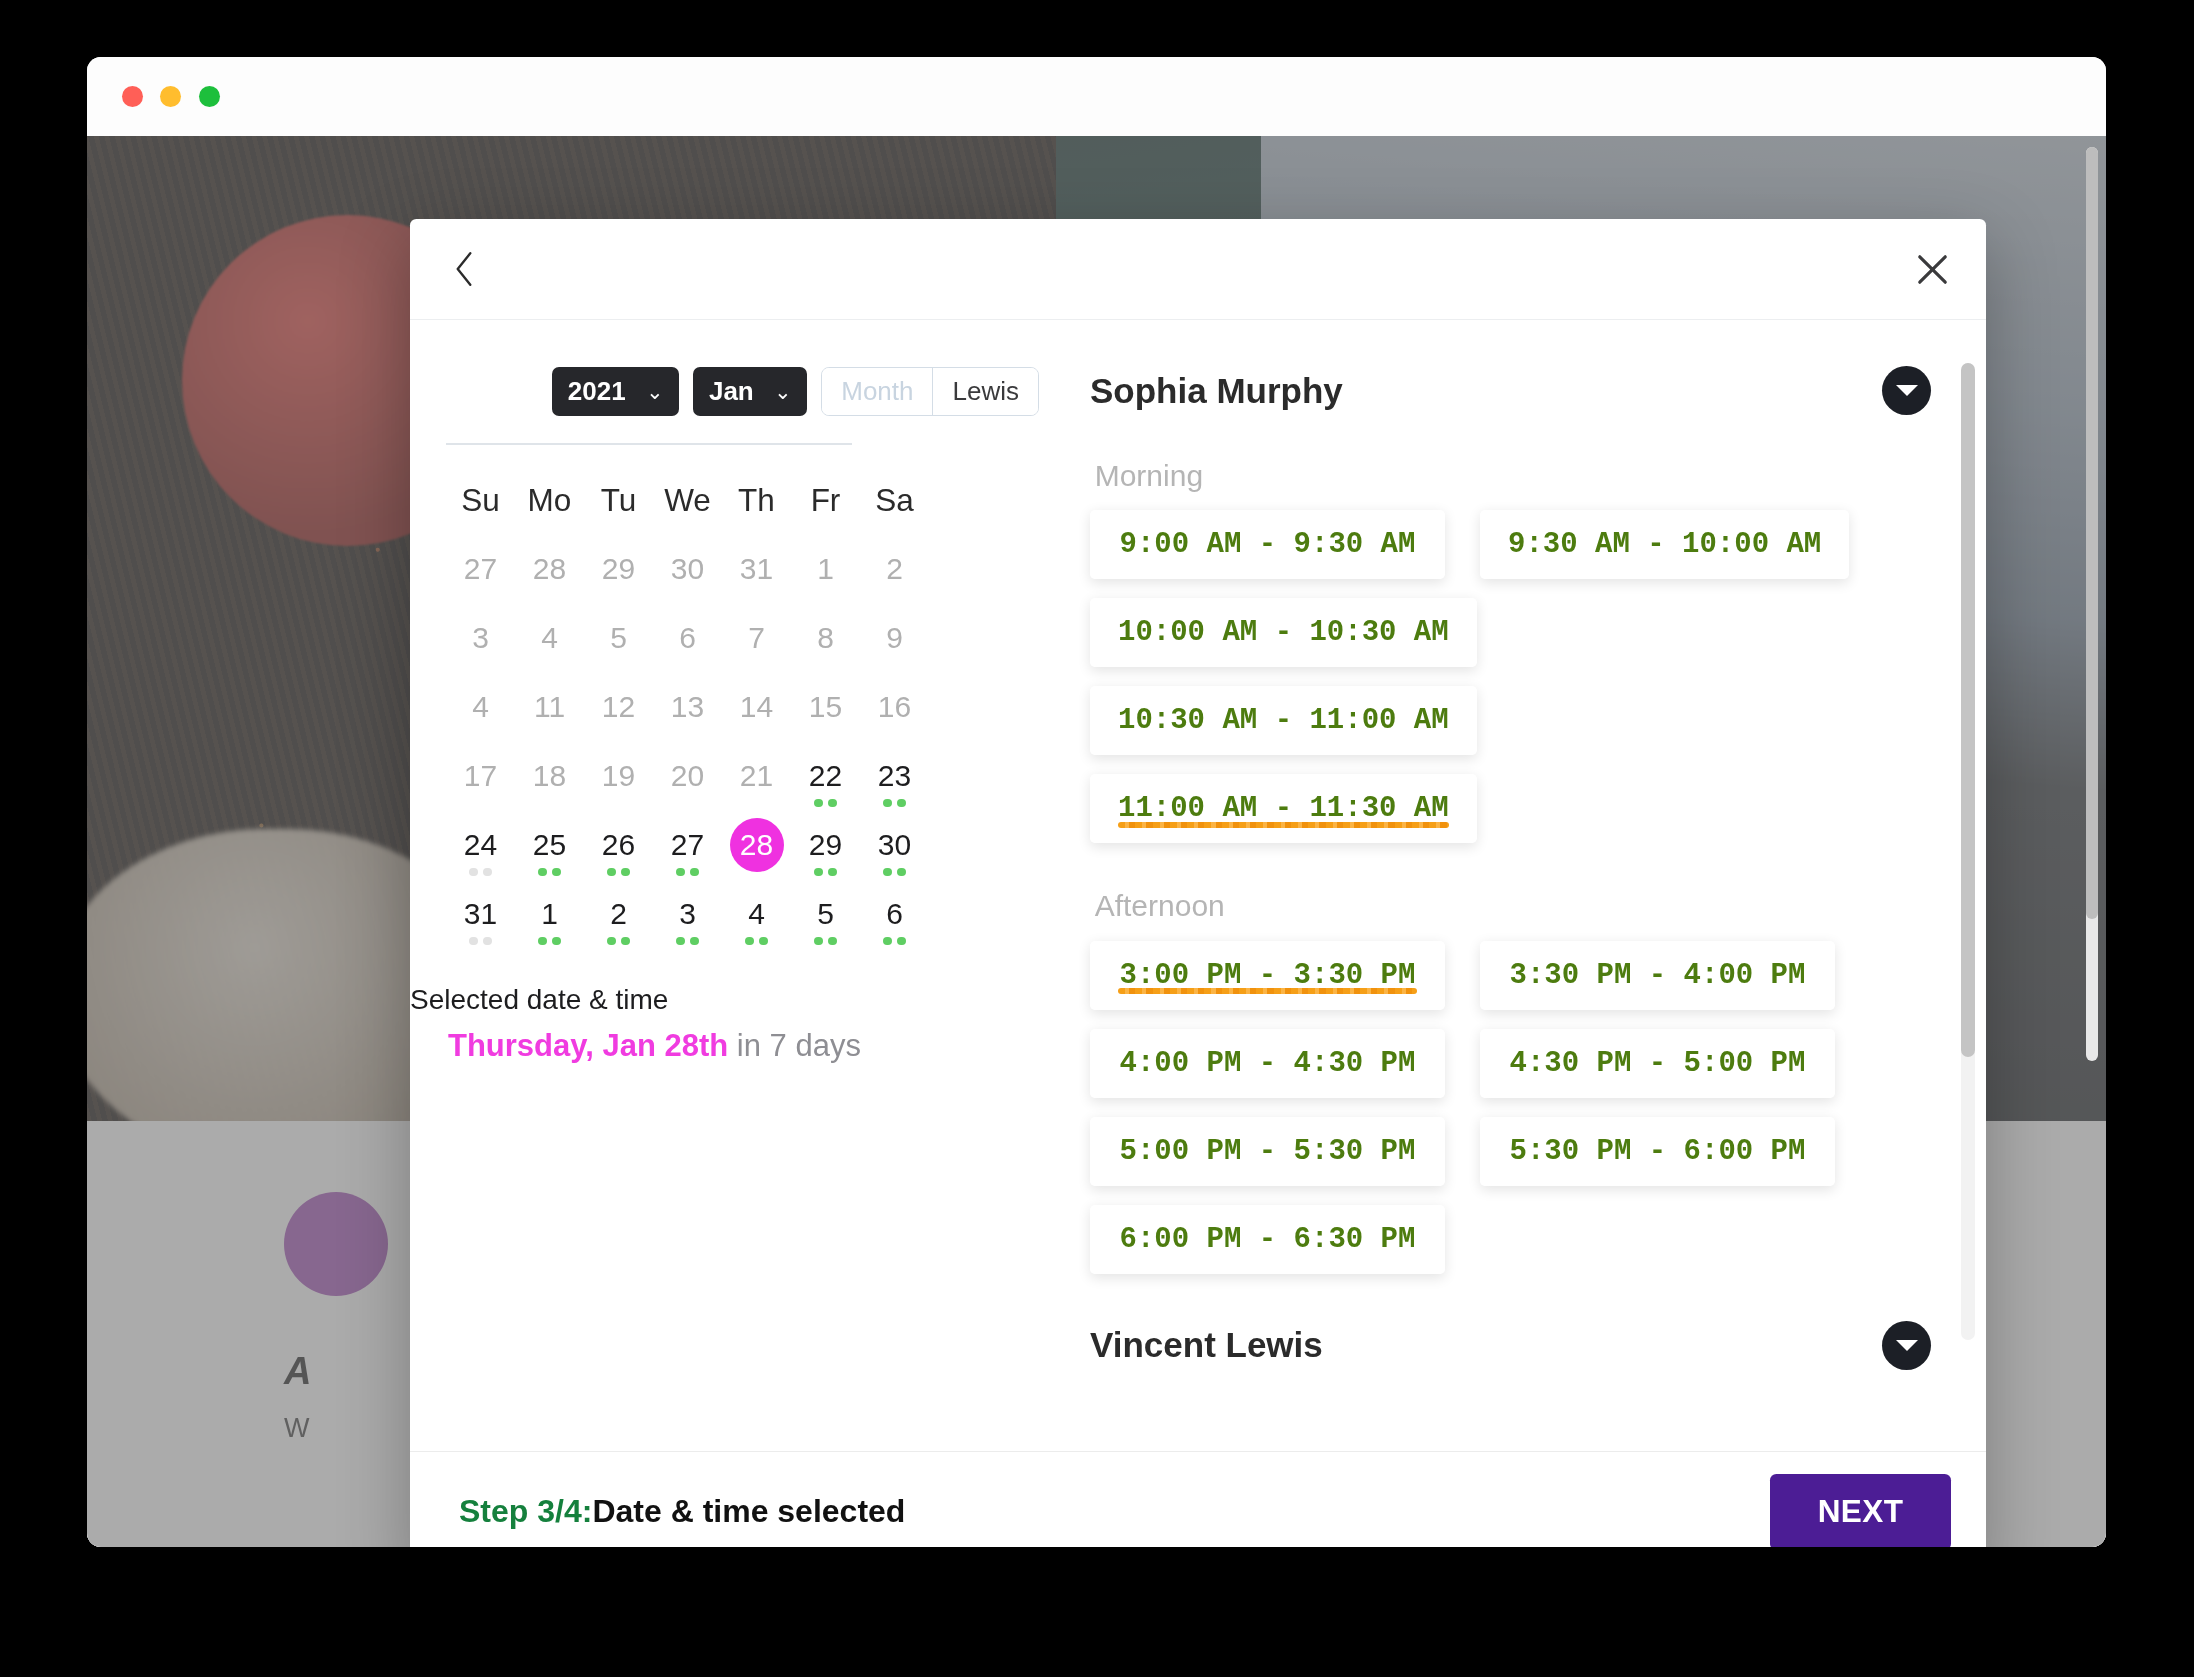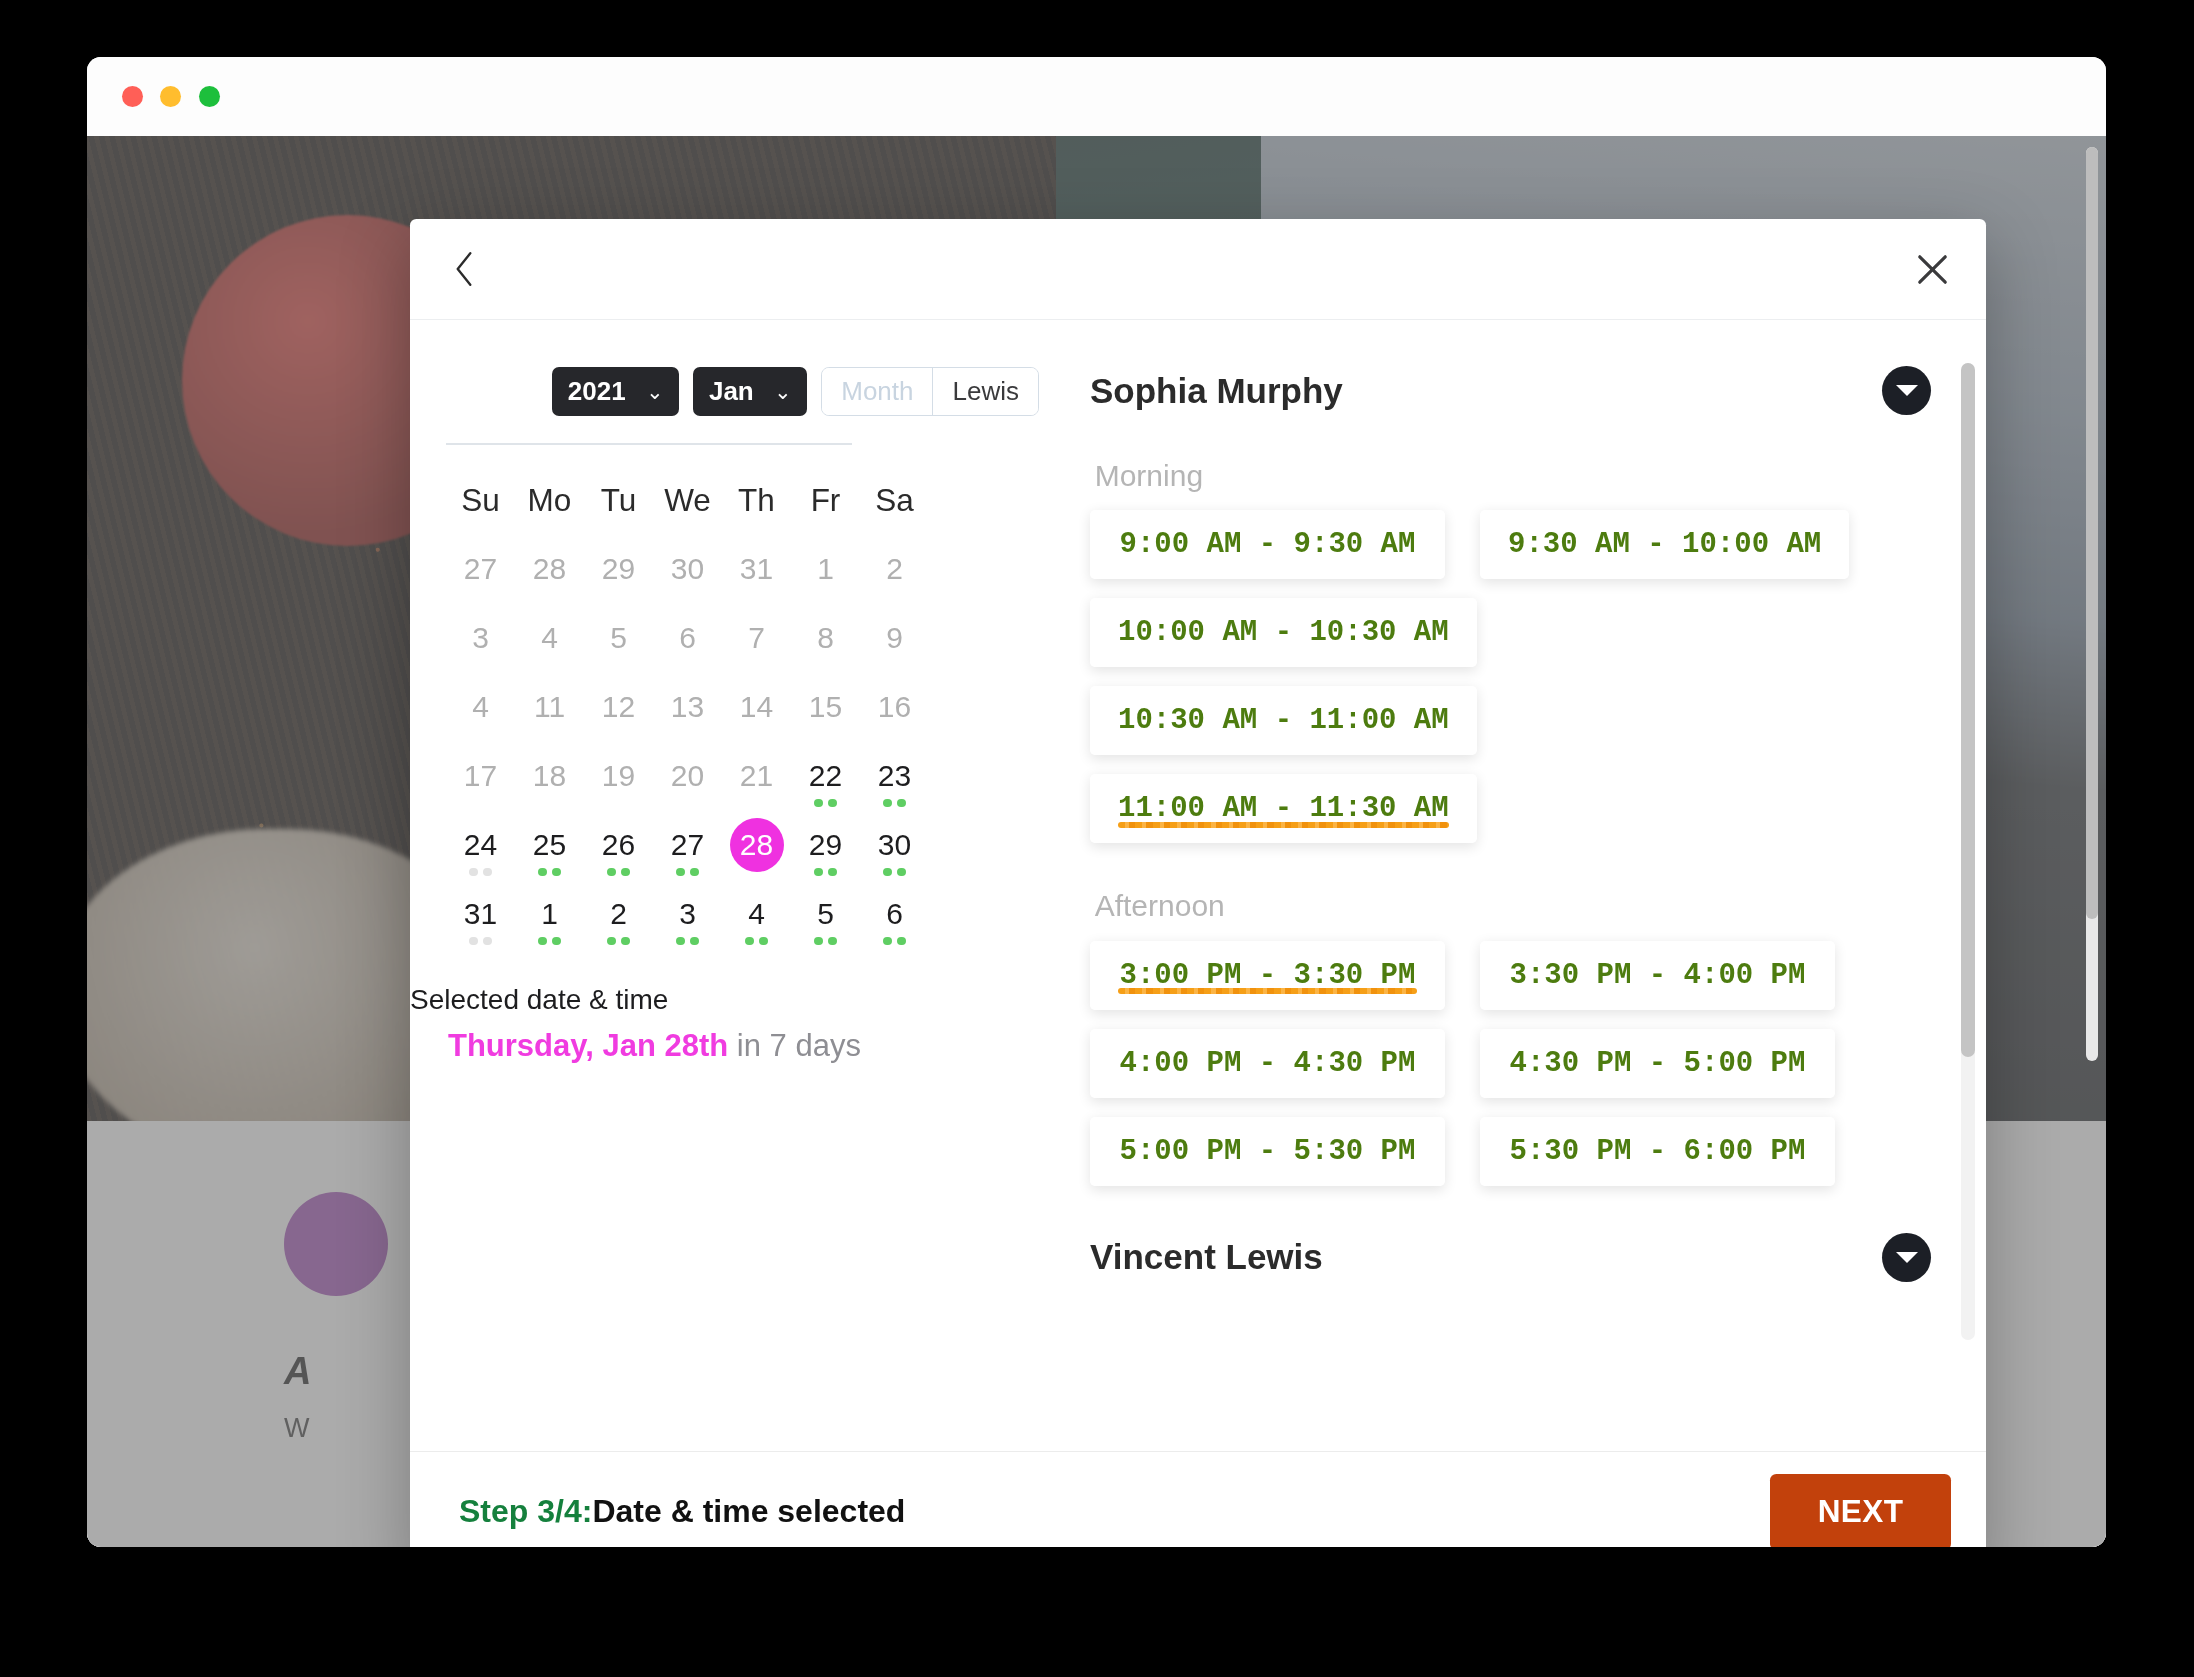--- a/index.html
+++ b/index.html
@@ -307,21 +307,21 @@
     height: 120px; flex: none;
     border-top: 1.6px solid #ececec;
     display: flex; align-items: center; justify-content: space-between;
     padding: 0 35px 0 49px;
     background: #fff;
   }
   #step-text { font-size: 32px; }
   #step-prefix { color: #15803d; font-weight: 700; }
   #step-desc { color: #111; font-weight: 700; }
   #next-btn {
-    background: #c2410c; color: #fff;
+    background: #4c1d95; color: #fff;
     border: none; border-radius: 6.3px;
     width: 181px; height: 76px;
     font-size: 31.5px; font-weight: 700; letter-spacing: 0.4px;
     font-family: "Liberation Sans", sans-serif;
     cursor: pointer;
   }
 </style>
 </head>
 <body>
 
@@ -633,20 +633,23 @@
                 <button class="slot">3:30 PM - 4:00 PM</button>
               </div>
               <div class="slot-row">
                 <button class="slot">4:00 PM - 4:30 PM</button>
                 <button class="slot">4:30 PM - 5:00 PM</button>
               </div>
               <div class="slot-row">
                 <button class="slot">5:00 PM - 5:30 PM</button>
                 <button class="slot">5:30 PM - 6:00 PM</button>
               </div>
+              <div class="slot-row">
+                <button class="slot">6:00 PM - 6:30 PM</button>
+              </div>
             </div>
             <div class="provider-head" id="next-provider">
               <div class="provider-name">Vincent Lewis</div>
               <button class="collapse-btn">
                 <i></i>
               </button>
             </div>
           </div>
         <div id="slot-scrollbar">
           <i></i>

